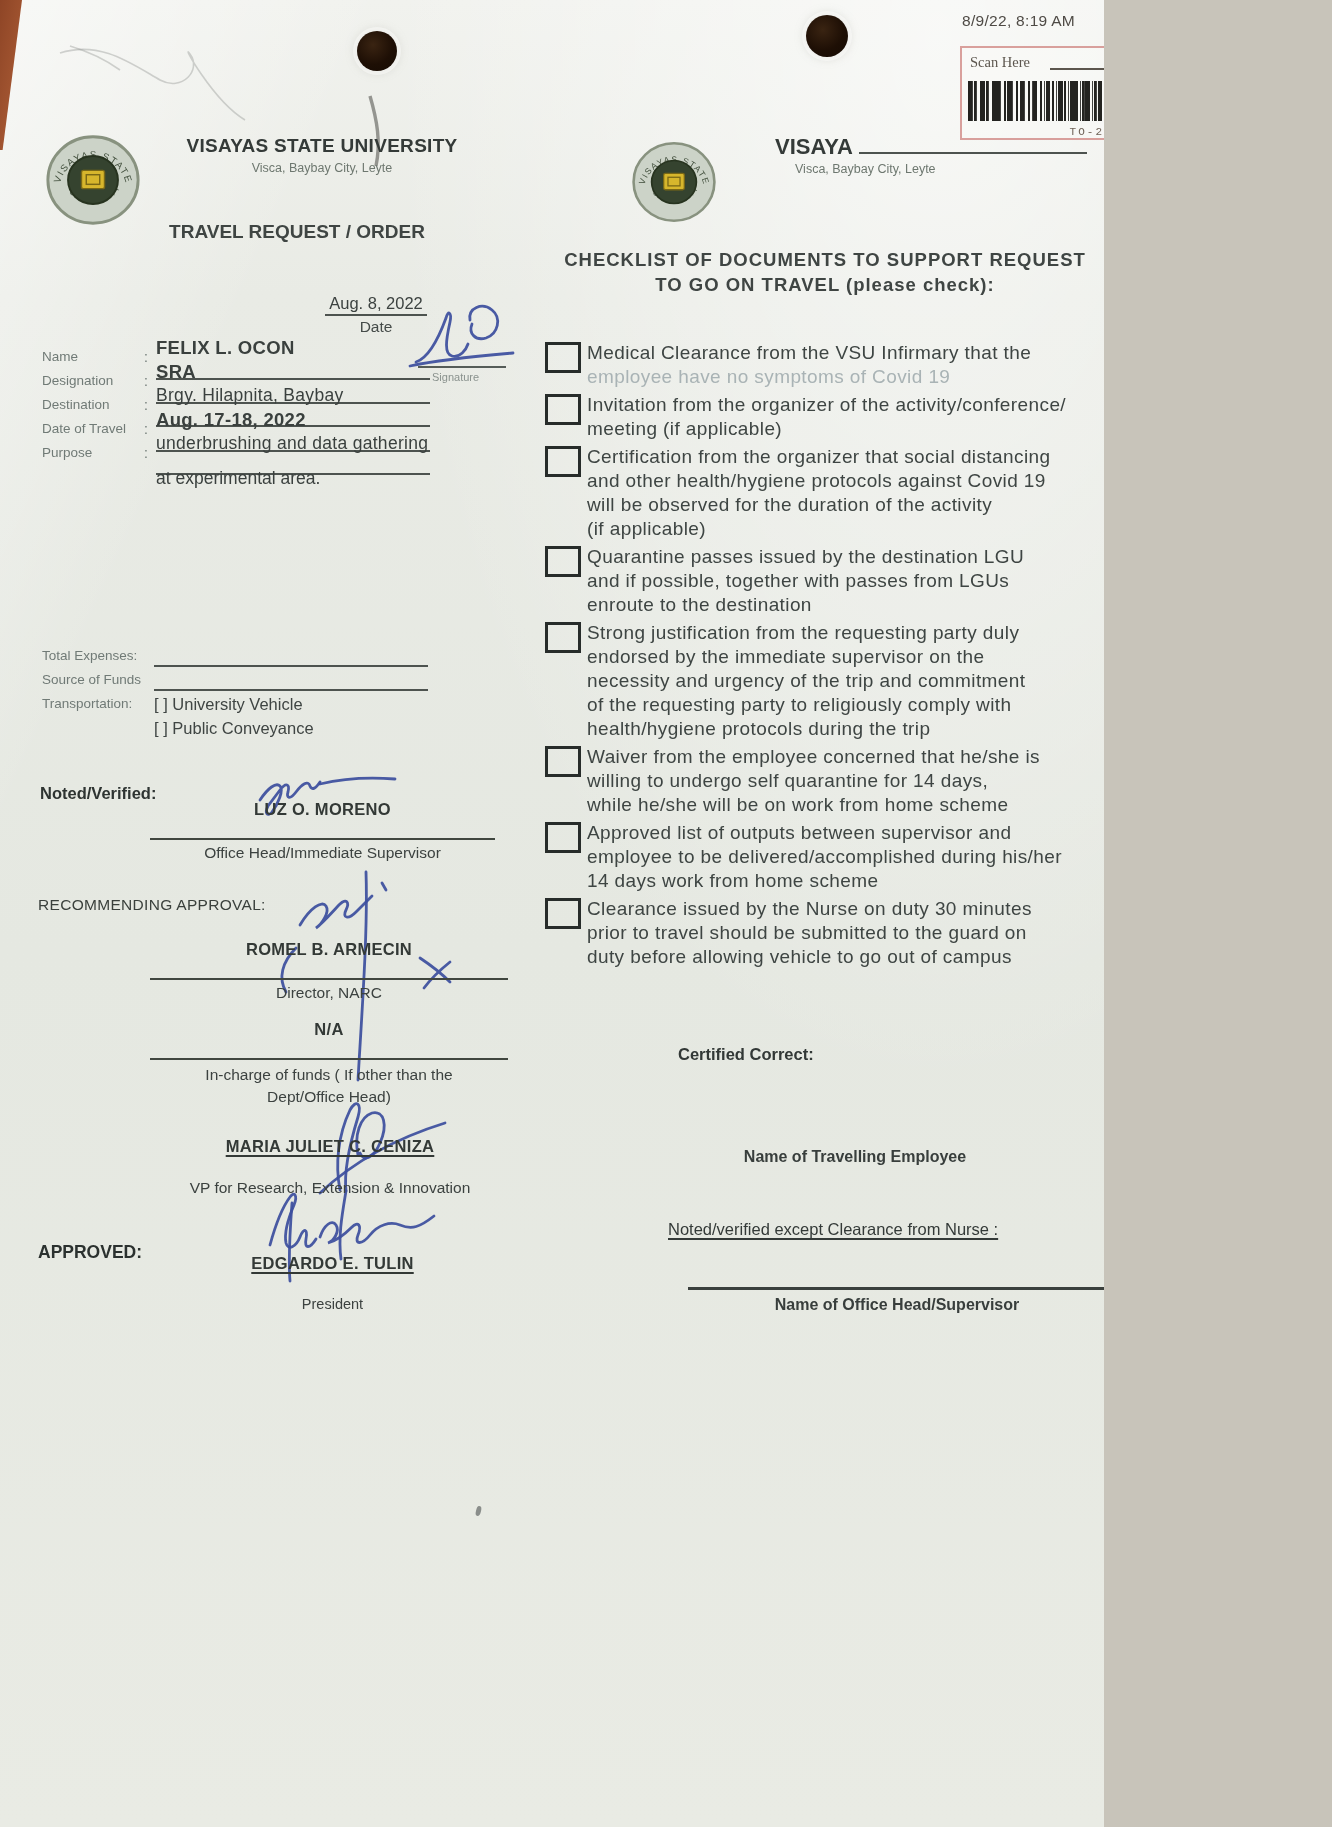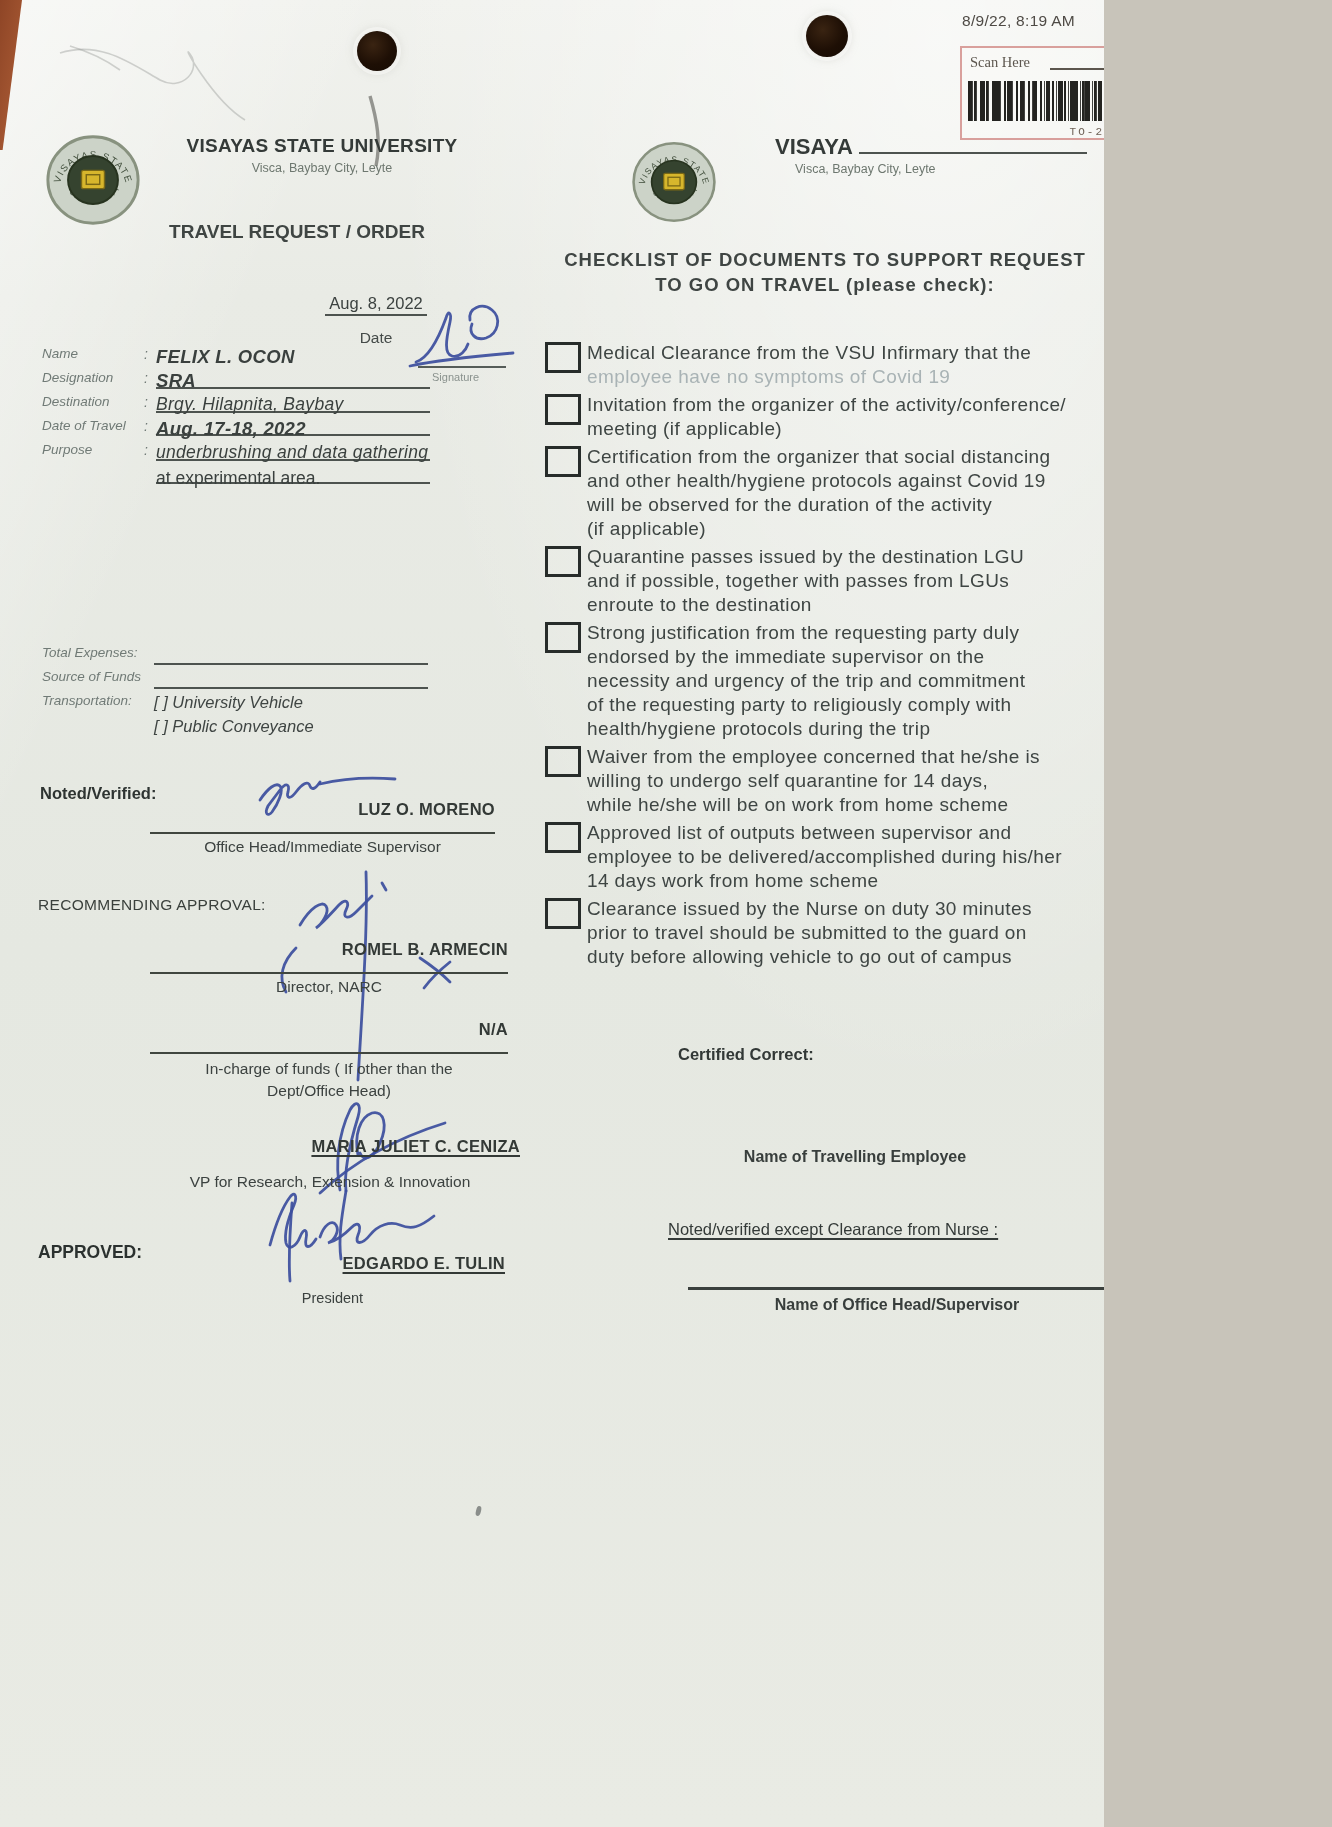--- a/index.html
+++ b/index.html
@@ -47,39 +47,39 @@
   
   .seal1{left:44px;top:132px;width:98px;height:96px;}
   .seal2{left:628px;top:139px;width:92px;height:86px;}
   
   .uni-name{left:172px;top:135px;width:300px;font-size:19px;font-weight:700;
     letter-spacing:.3px;color:#343a38;}
   .uni-addr{left:172px;top:161px;width:300px;font-size:12.5px;color:#6d776f;}
   .form-title{left:146px;top:221px;width:302px;font-size:19px;font-weight:700;color:#33393  7;}
   .dateblock{left:318px;top:261px;width:116px;font-size:16.5px;color:#3c4240;}
   .dateval{display:inline-block;border-bottom:2px solid #4d534f;padding:0 4px 1px;margin-top:33px;}
-  .datelabel{margin-top:13px;font-size:15.5px;color:#454b49;}
+  .datelabel{margin-top:2px;font-size:15.5px;color:#454b49;}
   .fields{left:42px;top:346px;width:480px;}
-  .frow{display:flex;align-items:flex-start;height:24px;font-style:italic;}
+  .frow{display:flex;align-items:center;height:24px;}
   .flabel{width:102px;font-size:13.5px;color:#707a76;padding-bottom:3px;}
   .fcolon{width:12px;font-size:14px;color:#707a76;padding-bottom:3px;}
   .fvalue{display:inline-block;min-width:274px;font-size:17.5px;letter-spacing:.3px;
     border-bottom:2px solid #4d534f;padding-bottom:19px;white-space:nowrap;color:#3a403e;}
   .fvalue.vbold{font-weight:700;font-size:18.5px;}
   .pline2{margin-left:114px;font-size:17.5px;height:24px;line-height:24px;color:#3a403e;}
   .sigscrawl{left:408px;top:300px;}
   .sigline-short{left:418px;top:366px;width:88px;border-bottom:2px solid #555c58;height:0;}
   .siglabel{left:432px;top:371px;font-size:11px;color:#8a928e;}
   .expblock{left:42px;top:645px;width:480px;}
   .blankline{display:inline-block;width:274px;border-bottom:2px solid #4d534f;height:18px;}
   .opt{font-size:16.5px;color:#3f4543;padding-bottom:1px;}
   .notedlabel{left:40px;top:784px;font-size:16.5px;font-weight:700;color:#2e3432;}
   .sigblock{text-align:center;}
   .signame{display:block;font-weight:700;font-size:16.5px;letter-spacing:.3px;color:#333936;
-    padding-bottom:13px;border-bottom:2.5px solid #40463f;white-space:nowrap;text-align:right;}
+    padding-bottom:19px;border-bottom:2.5px solid #40463f;white-space:nowrap;}
   .signame.u{border-bottom:none;text-decoration:underline;text-decoration-thickness:2px;
     text-underline-offset:3px;}
   .sigtitle{display:block;font-size:15.5px;margin-top:4px;color:#3c4240;white-space:nowrap;}
   .moreno{left:150px;top:800px;width:345px;}
   .reclabel{left:38px;top:896px;font-size:15.5px;letter-spacing:.3px;color:#3a403c;}
   .armecin{left:150px;top:940px;width:358px;}
   .nablock{left:150px;top:1020px;width:358px;}
   .caption{display:block;font-size:15.5px;line-height:22px;color:#3c4240;}
   .ceniza{left:140px;top:1137px;width:380px;}
   .approvedlabel{left:38px;top:1242px;font-size:17.5px;font-weight:700;color:#2b312f;}

